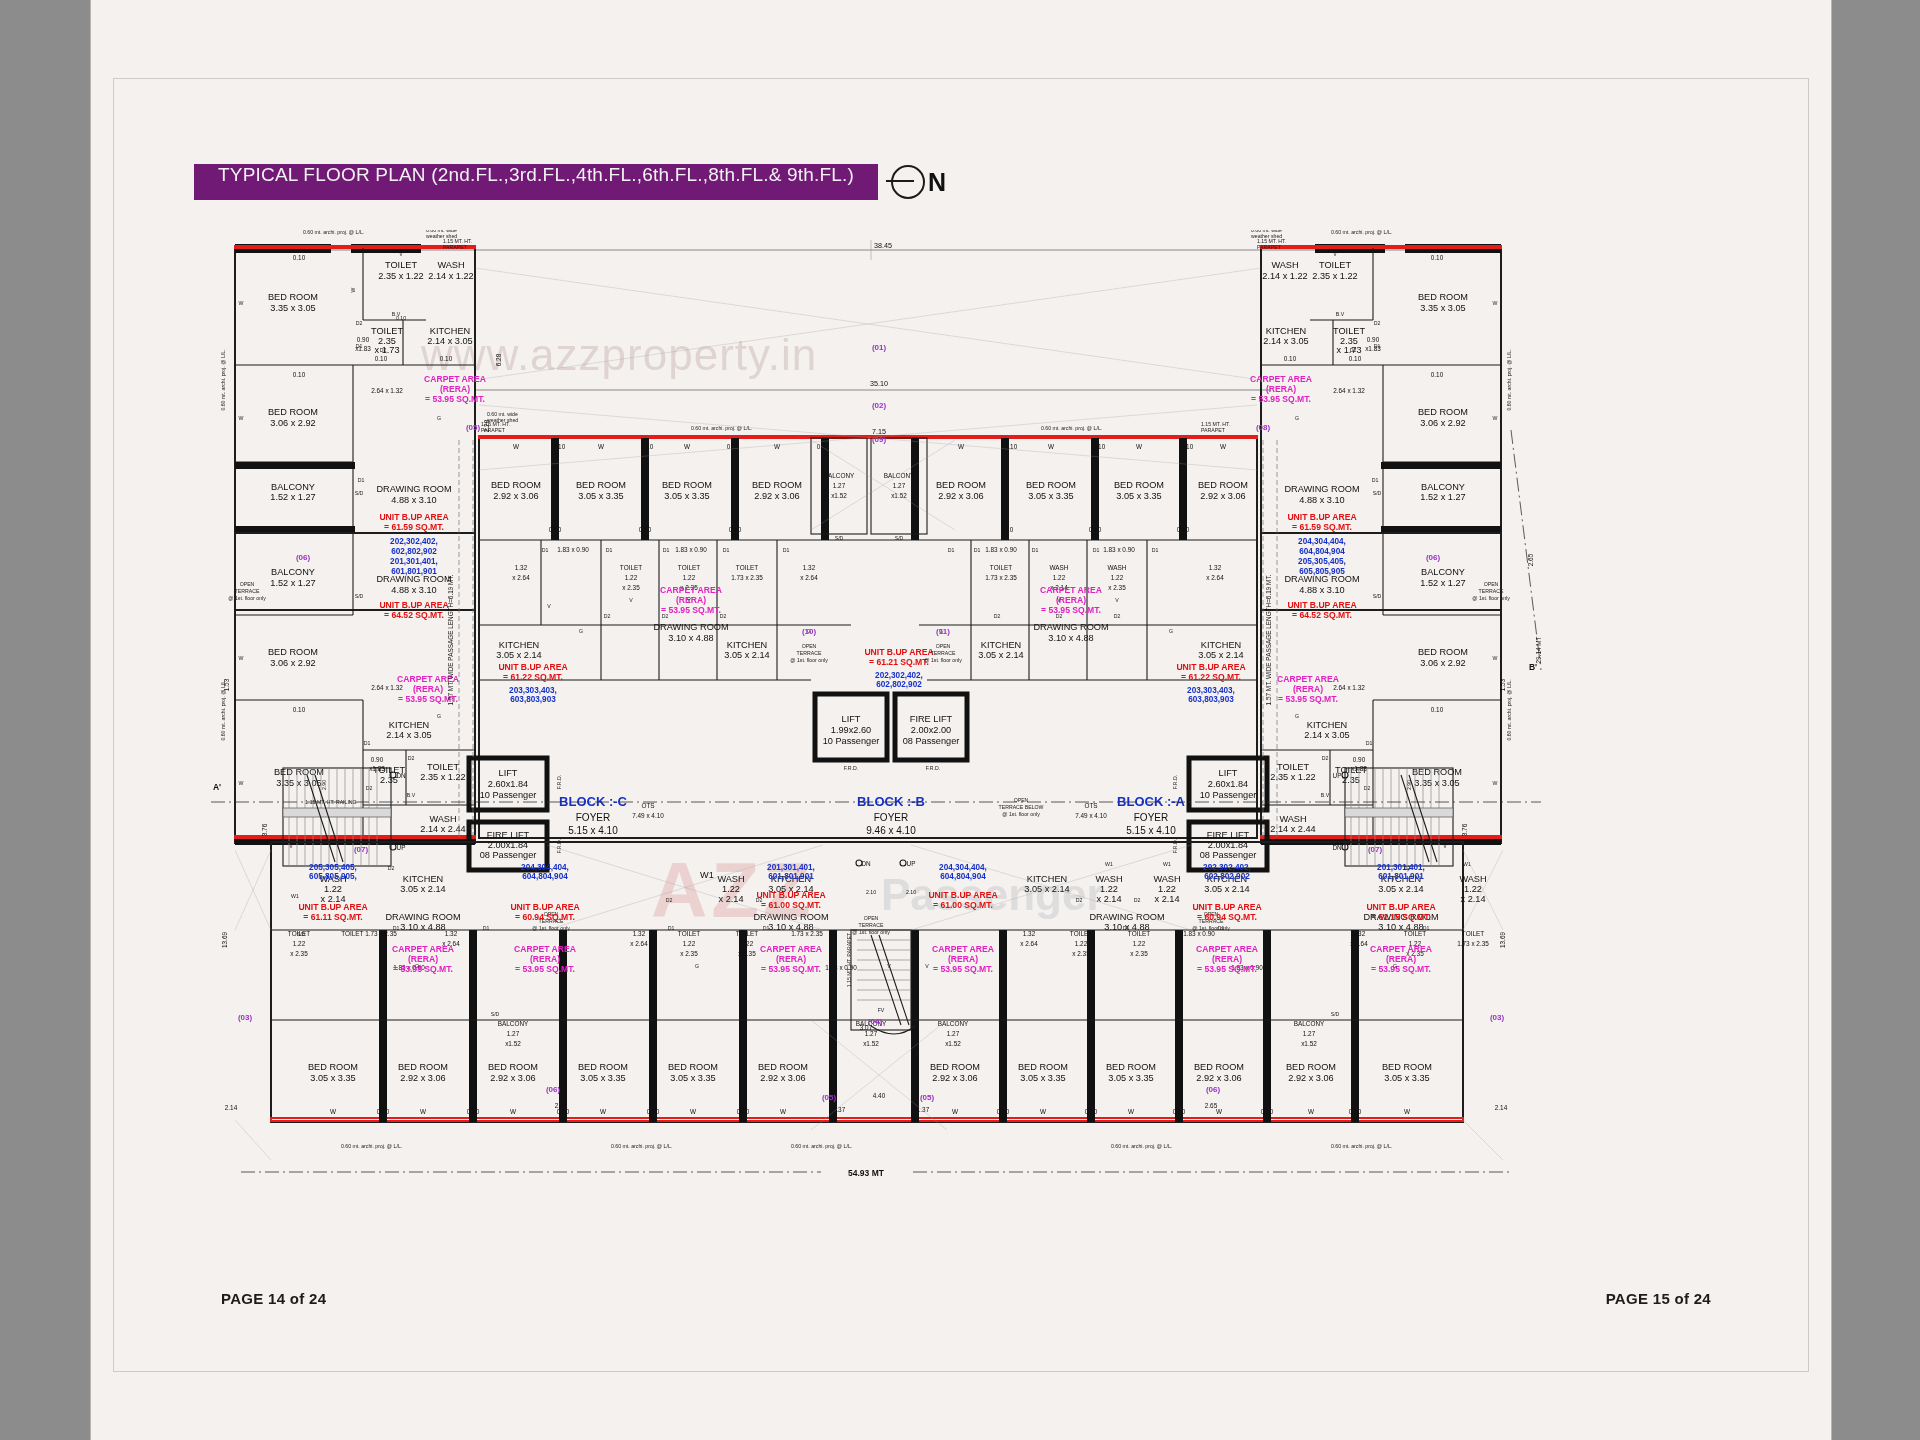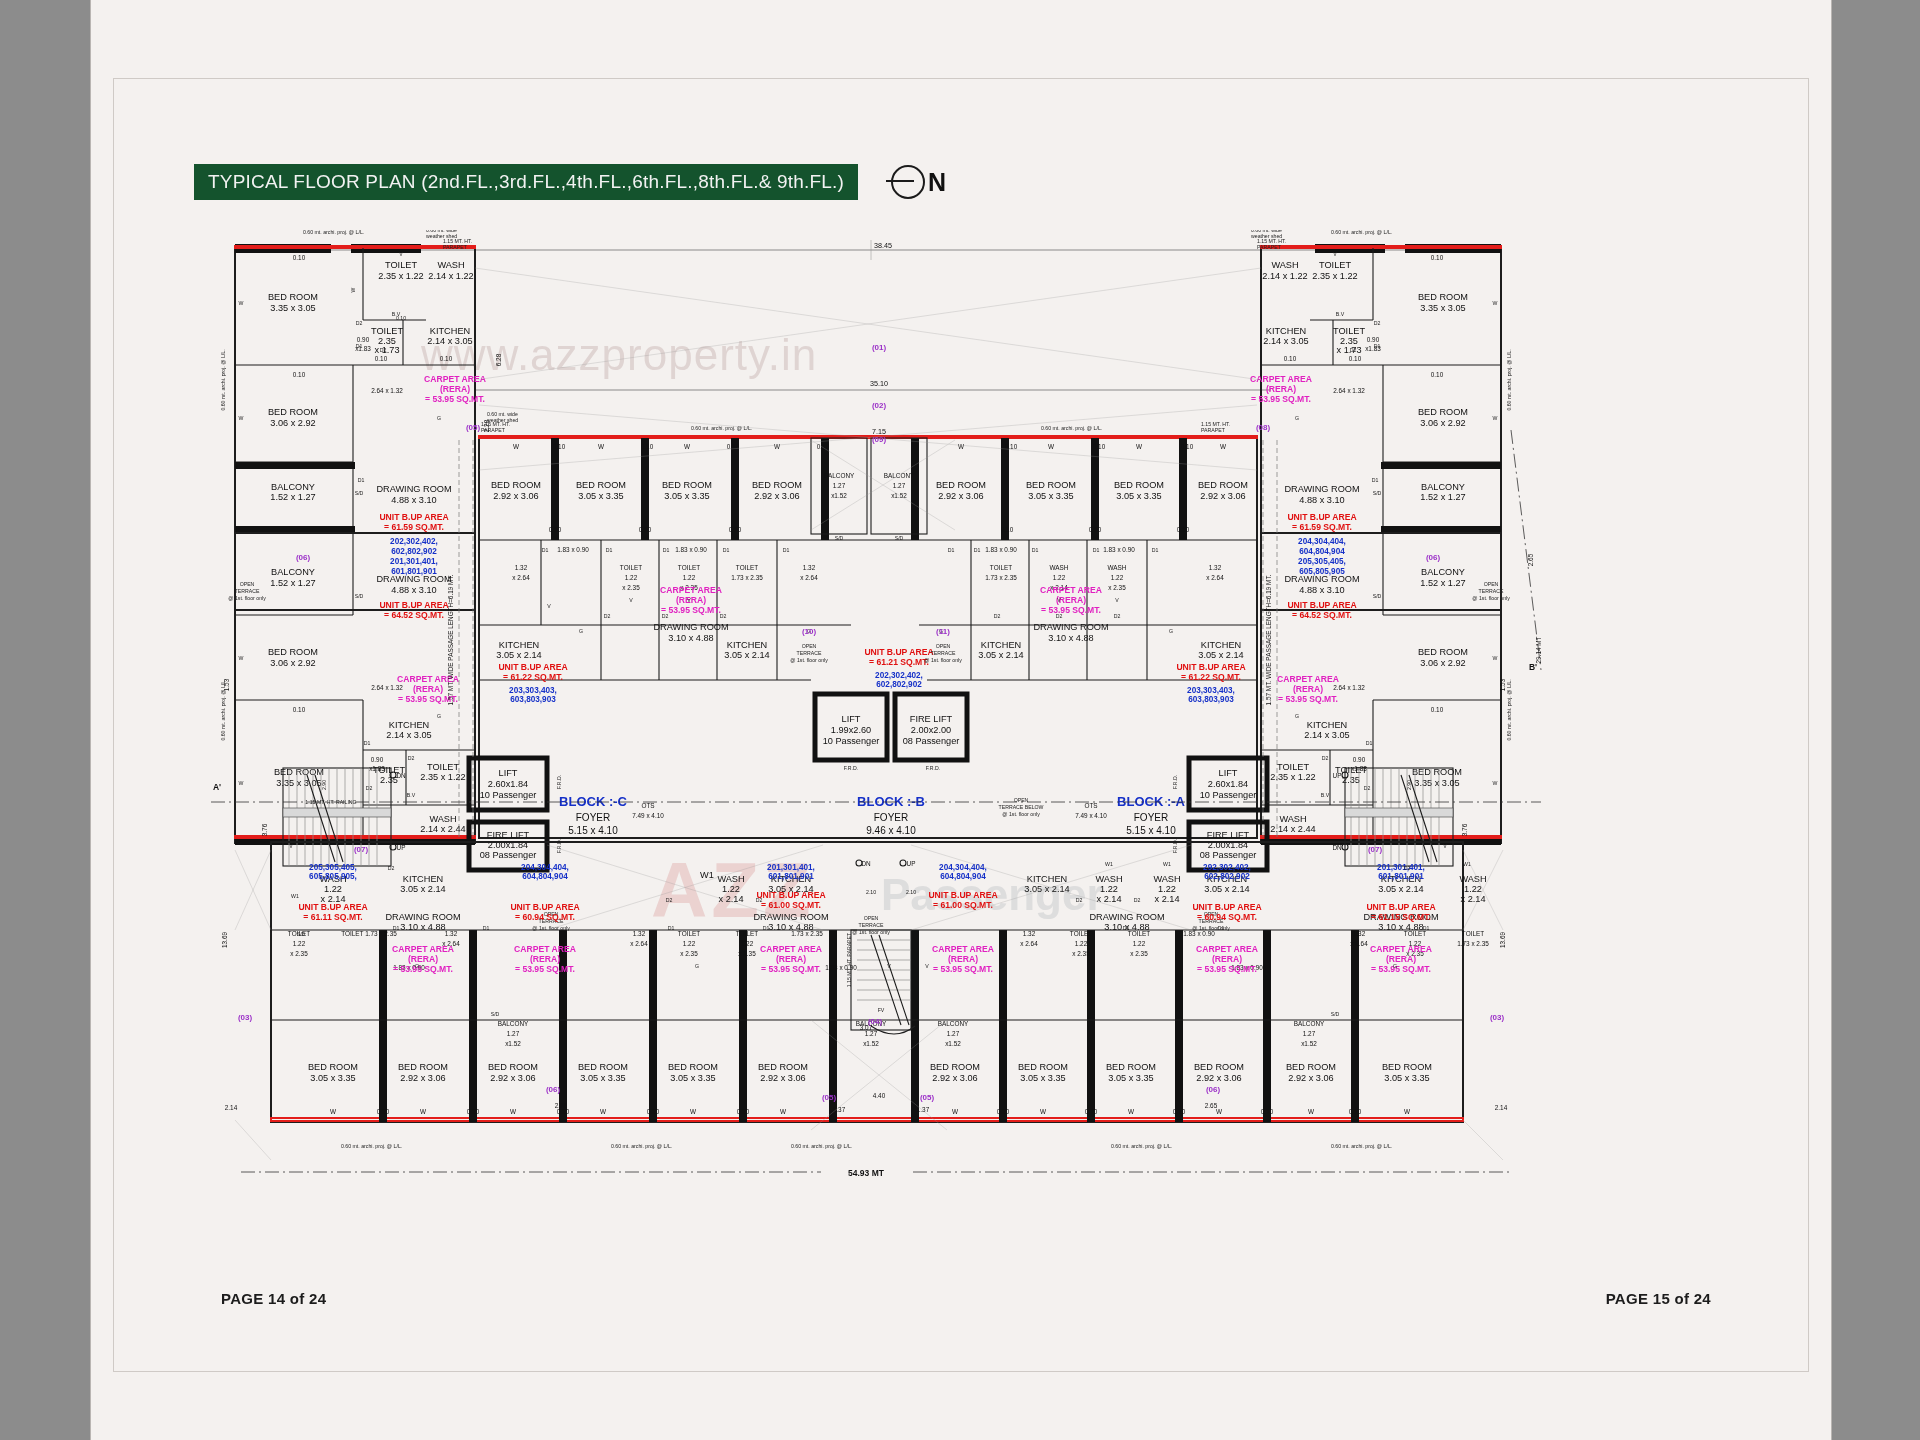--- a/index.html
+++ b/index.html
@@ -21,24 +21,24 @@
   }
   #inner-border{
     position:absolute;left:22px;top:78px;width:1694px;height:1292px;
     border:1px solid #cfcac6;
     background:#f4f1ef;
   }
   
   #title-bar{
     position:absolute;left:103px;top:164px;
     height:36px;
-    background:#14532d;
+    background:#701a75;
     color:#f2f2f2;
-    display:flex;align-items:center;
-    padding:0 14px;
+    display:flex;
+    padding:0 24px;
     font-size:19px;letter-spacing:.2px;
     white-space:nowrap;
     font-family:"Liberation Sans Narrow","Liberation Sans",sans-serif;
   }
   
   #north{
     position:absolute;left:800px;top:160px;
     width:90px;height:44px;
     display:flex;align-items:center;gap:2px;
   }

